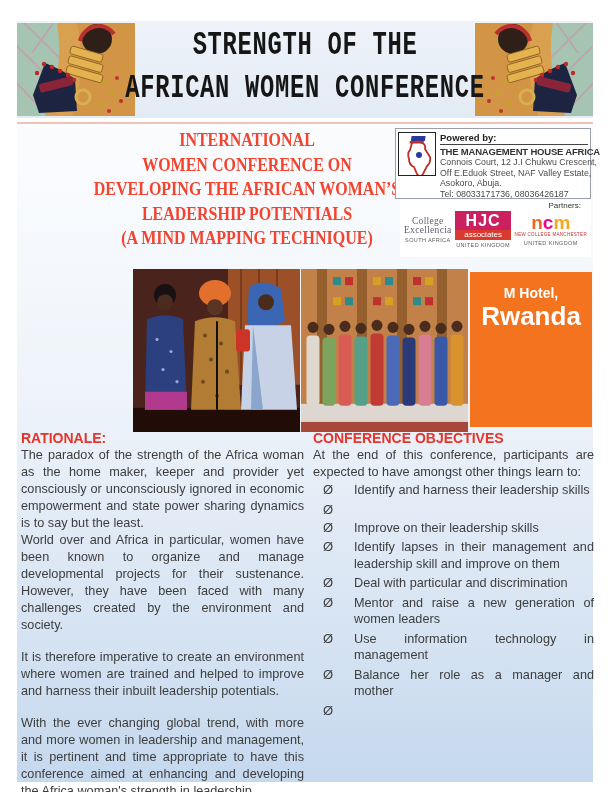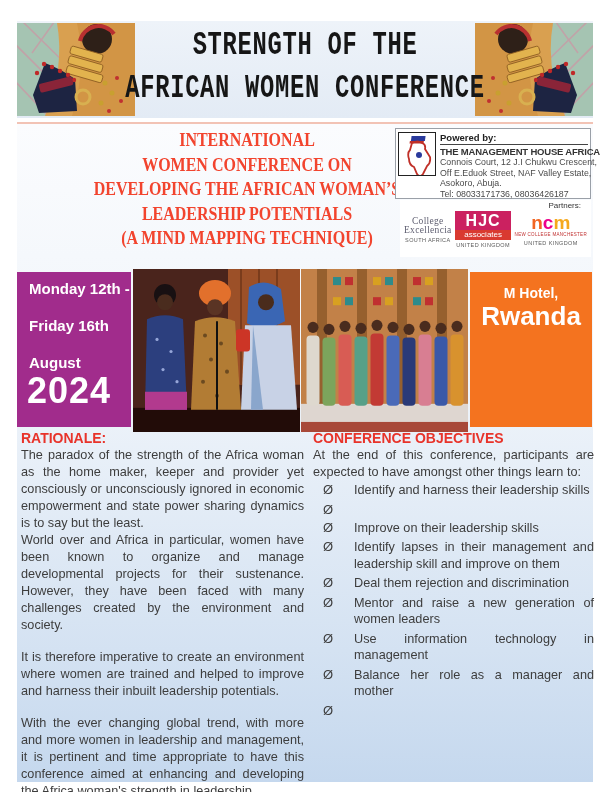--- a/index.html
+++ b/index.html
@@ -225,26 +225,20 @@
         <div class="partner">
           <div class="logo-ncm">
             <span class="ncm-letter ncm-n">n</span><span class="ncm-letter ncm-c">c</span><span class="ncm-letter ncm-m">m</span>
             <div class="ncm-sub">NEW COLLEGE MANCHESTER</div>
           </div>
           <div class="country">UNITED KINGDOM</div>
         </div>
       </div>
     </div>
 
-    <div class="datebox">
-      <div class="d-line d1">Monday 12th -</div>
-      <div class="d-line d2">Friday 16th</div>
-      <div class="d-line d3">August</div>
-      <div class="d-year">2024</div>
-    </div>
 
     <svg class="photo photo1" viewBox="0 0 167 162" preserveAspectRatio="none">
       <rect width="167" height="162" fill="#4a241c"></rect>
       <rect x="95" width="72" height="115" fill="#9c5028"></rect>
       <g stroke="#7a3c1c" stroke-width="2">
           <line x1="108" y1="0" x2="108" y2="115"></line>
           <line x1="126" y1="0" x2="126" y2="115"></line>
           <line x1="144" y1="0" x2="144" y2="115"></line>
         </g>
       <rect y="138" width="167" height="24" fill="#220c08"></rect>
@@ -381,21 +375,21 @@
             <span class="obj-text">Improve on their leadership skills</span>
           </div>
 
           <div class="obj-item">
             <span class="obj-glyph">Ø</span>
             <span class="obj-text">Identify lapses in their management and leadership skill and improve on them</span>
           </div>
 
           <div class="obj-item">
             <span class="obj-glyph">Ø</span>
-            <span class="obj-text">Deal them rejection and discrimination</span>
+            <span class="obj-text">Deal with particular and discrimination</span>
           </div>
 
           <div class="obj-item">
             <span class="obj-glyph">Ø</span>
             <span class="obj-text">Mentor and raise a new generation of women leaders</span>
           </div>
 
           <div class="obj-item">
             <span class="obj-glyph">Ø</span>
             <span class="obj-text">Use information technology in management</span>

